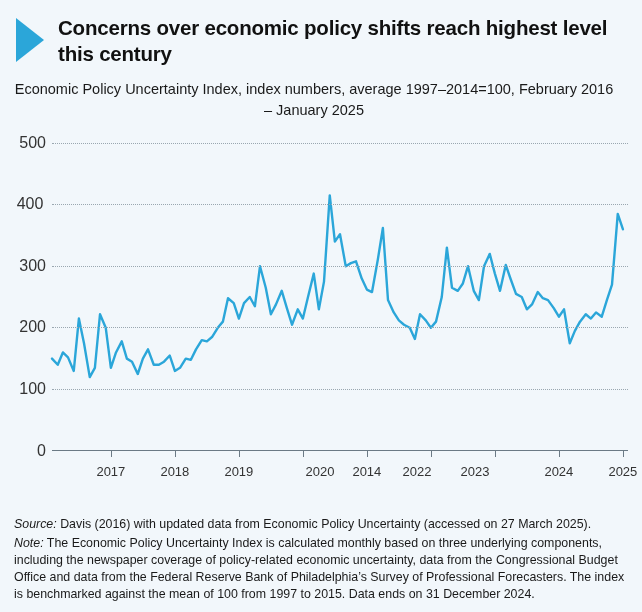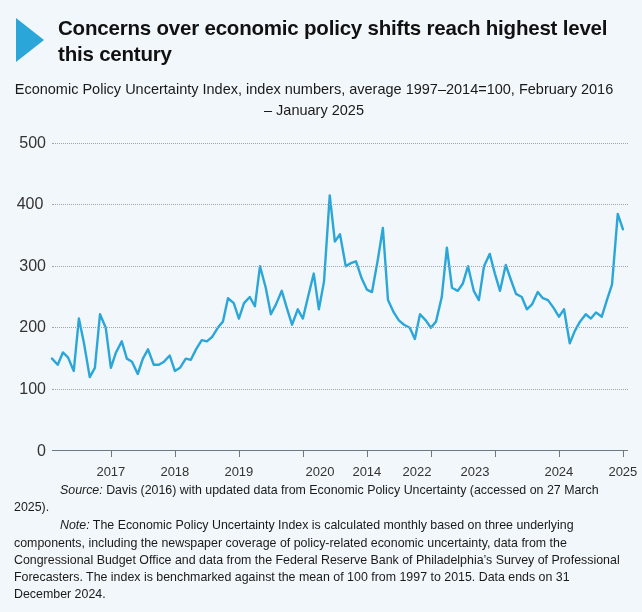--- a/index.html
+++ b/index.html
@@ -107,21 +107,20 @@
     bottom: 8px;
     font-size: 12.4px;
     line-height: 1.38;
     color: #1a1a1a;
   }
   .footnotes p {
     margin: 0 0 1px 0;
   }
   .it {
     font-style: italic;
-    margin-left: 46px;
   }
   svg.series {
     position: absolute;
     left: 0;
     top: 0;
     width: 100%;
     height: 100%;
     overflow: visible;
   }
 </style>

